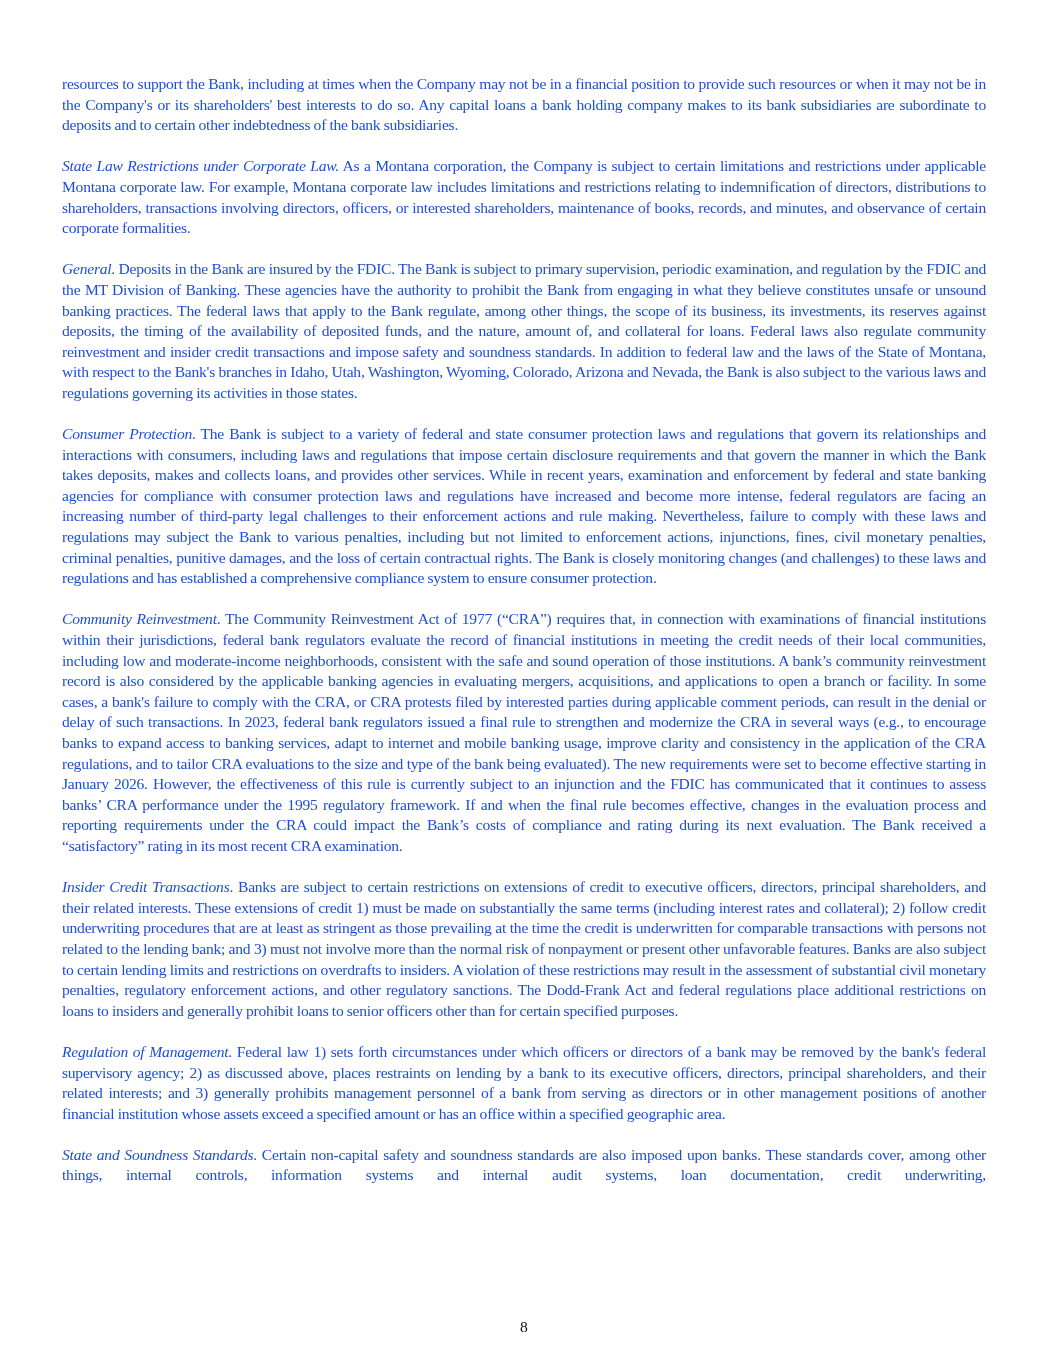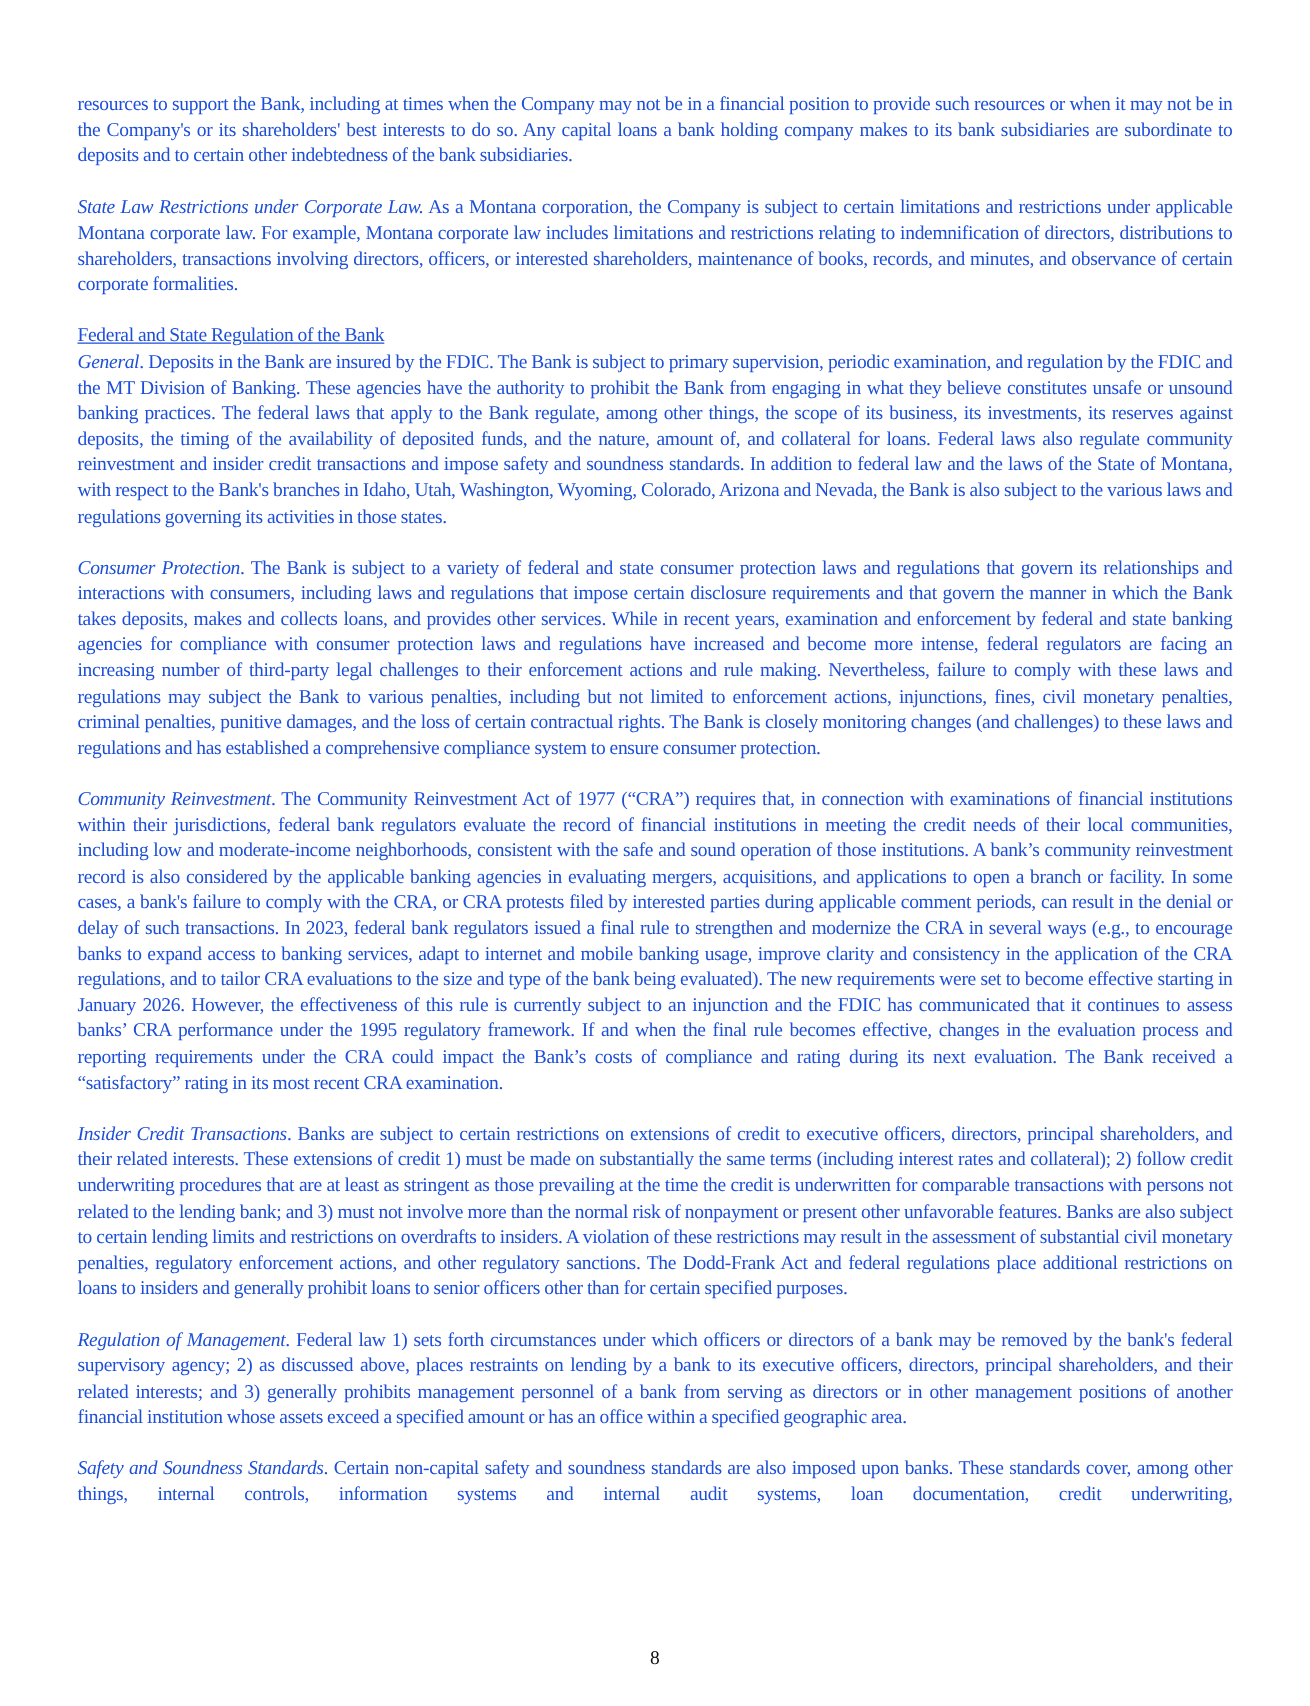--- a/index.html
+++ b/index.html
@@ -23,21 +23,20 @@
 
 <div class="page">
   <p>
     <span>resources to support the Bank, including at times when the Company may not be in a financial position to provide such resources or when it may not be in the Company's or its shareholders' best interests to do so.  Any capital loans a bank holding company makes to its bank subsidiaries are subordinate to deposits and to certain other indebtedness of the bank subsidiaries.</span>
   </p>
 
   <p>
     <em>State Law Restrictions under Corporate Law.</em><span>  As a Montana corporation, the Company is subject to certain limitations and restrictions under applicable Montana corporate law.  For example, Montana corporate law includes limitations and restrictions relating to indemnification of directors, distributions to shareholders, transactions involving directors, officers, or interested shareholders, maintenance of books, records, and minutes, and observance of certain corporate formalities.</span>
   </p>
 
-  <span class="heading">Federal and State Regulation of the Bank</span>
   <p>
     <em>General</em><span>.  Deposits in the Bank are insured by the FDIC.  The Bank is subject to primary supervision, periodic examination, and regulation by the FDIC and the MT Division of Banking.  These agencies have the authority to prohibit the Bank from engaging in what they believe constitutes unsafe or unsound banking practices.  The federal laws that apply to the Bank regulate, among other things, the scope of its business, its investments, its reserves against deposits, the timing of the availability of deposited funds, and the nature, amount of, and collateral for loans.  Federal laws also regulate community reinvestment and insider credit transactions and impose safety and soundness standards.  In addition to federal law and the laws of the State of Montana, with respect to the Bank's branches in Idaho, Utah, Washington, Wyoming, Colorado, Arizona and Nevada, the Bank is also subject to the various laws and regulations governing its activities in those states.</span>
   </p>
 
   <p>
     <em>Consumer Protection</em><span>.  The Bank is subject to a variety of federal and state consumer protection laws and regulations that govern its relationships and interactions with consumers, including laws and regulations that impose certain disclosure requirements and that govern the manner in which the Bank takes deposits, makes and collects loans, and provides other services.  While in recent years, examination and enforcement by federal and state banking agencies for compliance with consumer protection laws and regulations have increased and become more intense, federal regulators are facing an increasing number of third-party legal challenges to their enforcement actions and rule making. Nevertheless, failure to comply with these laws and regulations may subject the Bank to various penalties, including but not limited to enforcement actions, injunctions, fines, civil monetary penalties, criminal penalties, punitive damages, and the loss of certain contractual rights. The Bank is closely monitoring changes (and challenges) to these laws and regulations and has established a comprehensive compliance system to ensure consumer protection.</span>
   </p>
 
   <p>
     <em>Community Reinvestment</em><span>.  The Community Reinvestment Act of 1977 (“CRA”) requires that, in connection with examinations of financial institutions within their jurisdictions, federal bank regulators evaluate the record of financial institutions in meeting the credit needs of their local communities, including low and moderate-income neighborhoods, consistent with the safe and sound operation of those institutions.  A bank’s community reinvestment record is also considered by the applicable banking agencies in evaluating mergers, acquisitions, and applications to open a branch or facility.  In some cases, a bank's failure to comply with the CRA, or CRA protests filed by interested parties during applicable comment periods, can result in the denial or delay of such transactions.  In 2023, federal bank regulators issued a final rule to strengthen and modernize the CRA in several ways (e.g., to encourage banks to expand access to banking services, adapt to internet and mobile banking usage, improve clarity and consistency in the application of the CRA regulations, and to tailor CRA evaluations to the size and type of the bank being evaluated). The new requirements were set to become effective starting in January 2026. However, the effectiveness of this rule is currently subject to an injunction and the FDIC has communicated that it continues to assess banks’ CRA performance under the 1995 regulatory framework. If and when the final rule becomes effective, changes in the evaluation process and reporting requirements under the CRA could impact the Bank’s costs of compliance and rating during its next evaluation. The Bank received a “satisfactory” rating in its most recent CRA examination.</span>
@@ -45,17 +44,17 @@
 
   <p>
     <em>Insider Credit Transactions</em><span>.  Banks are subject to certain restrictions on extensions of credit to executive officers, directors, principal shareholders, and their related interests.  These extensions of credit 1) must be made on substantially the same terms (including interest rates and collateral); 2) follow credit underwriting procedures that are at least as stringent as those prevailing at the time the credit is underwritten for comparable transactions with persons not related to the lending bank; and 3) must not involve more than the normal risk of nonpayment or present other unfavorable features.  Banks are also subject to certain lending limits and restrictions on overdrafts to insiders.  A violation of these restrictions may result in the assessment of substantial civil monetary penalties, regulatory enforcement actions, and other regulatory sanctions.  The Dodd-Frank Act and federal regulations place additional restrictions on loans to insiders and generally prohibit loans to senior officers other than for certain specified purposes.</span>
   </p>
 
   <p>
     <em>Regulation of Management</em><span>.  Federal law 1) sets forth circumstances under which officers or directors of a bank may be removed by the bank's federal supervisory agency; 2) as discussed above, places restraints on lending by a bank to its executive officers, directors, principal shareholders, and their related interests; and 3) generally prohibits management personnel of a bank from serving as directors or in other management positions of another financial institution whose assets exceed a specified amount or has an office within a specified geographic area.</span>
   </p>
 
   <p style="text-align-last: justify;">
-    <em>Safety and Soundness Standards</em><span>.  Certain non-capital safety and soundness standards are also imposed upon banks.  These standards cover, among other things, internal controls, information systems and internal audit systems, loan documentation, credit underwriting,</span>
+    <em>State and Soundness Standards</em><span>.  Certain non-capital safety and soundness standards are also imposed upon banks.  These standards cover, among other things, internal controls, information systems and internal audit systems, loan documentation, credit underwriting,</span>
   </p>
 </div>
 
 <div class="page-number">8</div>
 
 </body></html>

